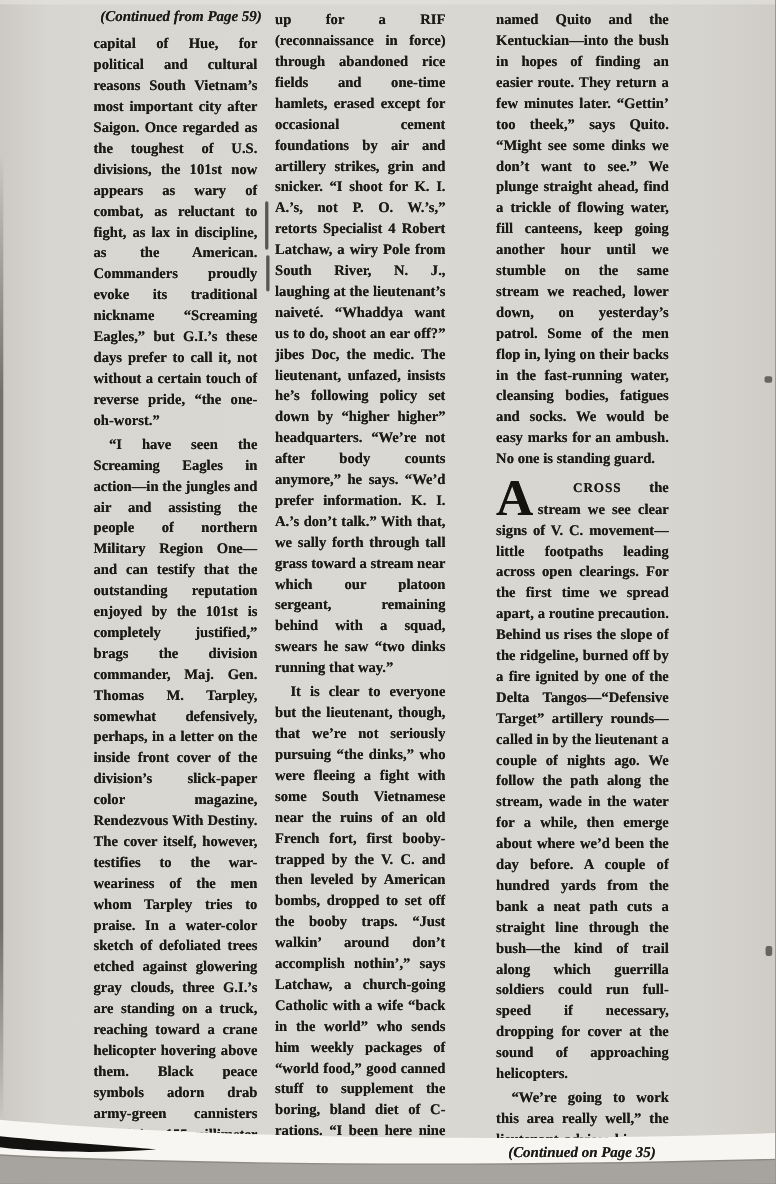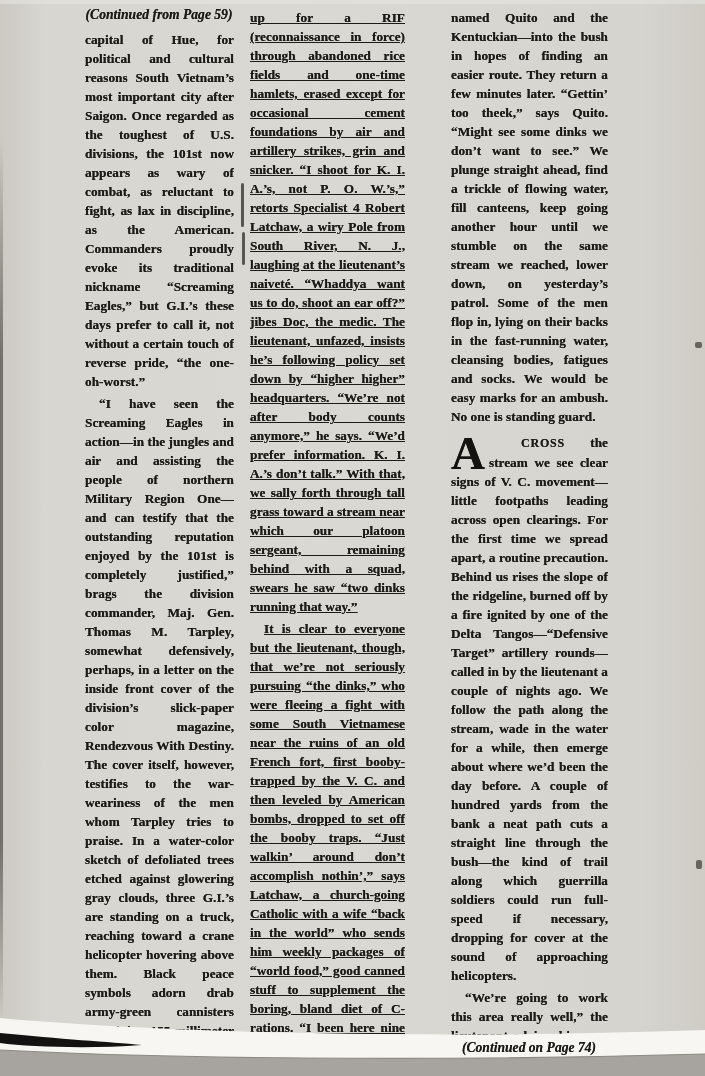--- a/index.html
+++ b/index.html
@@ -7,37 +7,37 @@
     position:relative; width:705px; height:1076px; overflow:hidden;
     background:linear-gradient(90deg,#ccc9c3 0px,#d8d6d1 45px,#dad8d3 340px,#d6d4cf 640px,#cfccc6 705px);
     font-family:"Liberation Serif", serif;
   }
   .col {
     position:absolute; text-align:justify; color:#1d1b17; font-weight:700;
     font-size:13.3px; line-height:19px; overflow:hidden;
     text-shadow:0 0 0.5px rgba(25,22,16,0.85);
   }
   .col1 { left:85px;  top:30px; width:149px; height:1006px; }
-  .col2 { left:250px; top:8px;  width:155px; height:1028px;text-decoration:underline; }
+  .col2 { left:250px; top:8px;  width:155px; height:1028px; }
   .col3 { left:451px; top:8px;  width:157px; height:1028px; }
   .para { margin:0 0 3px 0; text-indent:14px; }
   .para.noindent { text-indent:0; }
   .para.dropcap-para { margin-top:7px; }
   .dropcap {
     float:left; font-size:47px; line-height:37px; font-weight:700;
     padding:2px 4px 0 0; color:#151310;
   }
   .caps { font-size:12px; letter-spacing:0.8px;margin-left:32px; }
   .it { }
   .note {
     position:absolute; font-style:italic; font-weight:700; font-size:13.6px;
     color:#1d1b17; text-align:center; z-index:5;
     text-shadow:0 0 0.5px rgba(25,22,16,0.85);
   }
-  .note-top { left:80px; top:7px; width:158px; }
+  .note-top { left:80px; top:7px; width:158px;text-align:right; }
   .note-bottom { left:448px; top:1040px; width:162px; }
   .curl-svg { position:absolute; left:0; top:1008px; width:705px; height:68px; z-index:2; }
   .artifact-line { position:absolute; width:3px; background:#2d2b27; opacity:.75; border-radius:2px; }
   .a-line1 { left:241px; top:183px; height:44px; }
   .a-line2 { left:242px; top:232px; height:33px; }
   .left-edge {
     position:absolute; left:0; top:140px; width:3px; height:880px;
     background:linear-gradient(rgba(40,38,34,0), rgba(40,38,34,.55) 25%, rgba(40,38,34,.55) 80%, rgba(40,38,34,0));
   }
   .speck { position:absolute; background:#4c4a45; border-radius:2px; opacity:.8; }
@@ -60,21 +60,21 @@
   <div class="col col2">
       <p class="para noindent"><span>up for a RIF (reconnaissance in force) through abandoned rice fields and one-time hamlets, erased except for occasional cement foundations by air and artillery strikes, grin and snicker. “I shoot for K. I. A.’s, not P. O. W.’s,” retorts Specialist 4 Robert Latchaw, a wiry Pole from South River, N. J., laughing at the lieutenant’s naiveté. “Whaddya want us to do, shoot an ear off?” jibes Doc, the medic. The lieutenant, unfazed, insists he’s following policy set down by “higher higher” headquarters. “We’re not after body counts anymore,” he says. “We’d prefer information. K. I. A.’s don’t talk.” With that, we sally forth through tall grass toward a stream near which our platoon sergeant, remaining behind with a squad, swears he saw “two dinks running that way.”</span></p>
       <p class="para"><span>It is clear to everyone but the lieutenant, though, that we’re not seriously pursuing “the dinks,” who were fleeing a fight with some South Vietnamese near the ruins of an old French fort, first booby-trapped by the V. C. and then leveled by American bombs, dropped to set off the booby traps. “Just walkin’ around don’t accomplish nothin’,” says Latchaw, a church-going Catholic with a wife “back in the world” who sends him weekly packages of “world food,” good canned stuff to supplement the boring, bland diet of C-rations. “I been here nine months, and I ain’t been in no firefight yet. Most I did was spend 100 days in the mountains during the monsoon without changing my clothes once.” We are, by this time, beside the stream, filling canteens, after an hour-long stroll broken by frequent halts for rest and talk. If there are any V. C. in the area, they are as eager to keep out of our way as we are to keep out of theirs.</span></p>
     </div>
   <div class="col col3">
       <p class="para noindent"><span>named Quito and the Kentuckian—into the bush in hopes of finding an easier route. They return a few minutes later. “Gettin’ too theek,” says Quito. “Might see some dinks we don’t want to see.” We plunge straight ahead, find a trickle of flowing water, fill canteens, keep going another hour until we stumble on the same stream we reached, lower down, on yesterday’s patrol. Some of the men flop in, lying on their backs in the fast-running water, cleansing bodies, fatigues and socks. We would be easy marks for an ambush. No one is standing guard.</span></p>
       <p class="para noindent dropcap-para"><span class="dropcap">A</span><span class="caps">CROSS</span><span> the stream we see clear signs of V. C. movement—little footpaths leading across open clearings. For the first time we spread apart, a routine precaution. Behind us rises the slope of the ridgeline, burned off by a fire ignited by one of the Delta Tangos—“Defensive Target” artillery rounds—called in by the lieutenant a couple of nights ago. We follow the path along the stream, wade in the water for a while, then emerge about where we’d been the day before. A couple of hundred yards from the bank a neat path cuts a straight line through the bush—the kind of trail along which guerrilla soldiers could run full-speed if necessary, dropping for cover at the sound of approaching helicopters.</span></p>
       <p class="para"><span>“We’re going to work this area really well,” the lieutenant advises his men, who remain sullenly silent. “We’re gonna set up ambush positions in here and set out a couple of claymore mines—get them as they fall back from fighting the ARVN.” As soon as we return to our original position, the lieutenant announces his plan to our platoon sergeant, a hard-talking Midwesterner who’s been with the unit only a couple of days, but knows how to handle eager young officers.</span></p>
     </div>
 
-  <div class="note note-bottom">(Continued on Page 74)</div>
+  <div class="note note-bottom">(Continued on Page 35)</div>
 
   <div class="artifact-line a-line1"></div>
   <div class="artifact-line a-line2"></div>
   <div class="left-edge"></div>
   <div class="speck speck1"></div>
   <div class="speck speck2"></div>
 
   <svg class="curl-svg" viewBox="0 0 705 68" preserveAspectRatio="none">
     <path d="M0,10 C150,24 420,32 705,22 L705,46 C420,54 150,50 0,42 Z" fill="#f7f6f2"></path>
     <path d="M0,25 C60,31 110,34 142,37 C90,41 30,39 0,35 Z" fill="#131210"></path>

